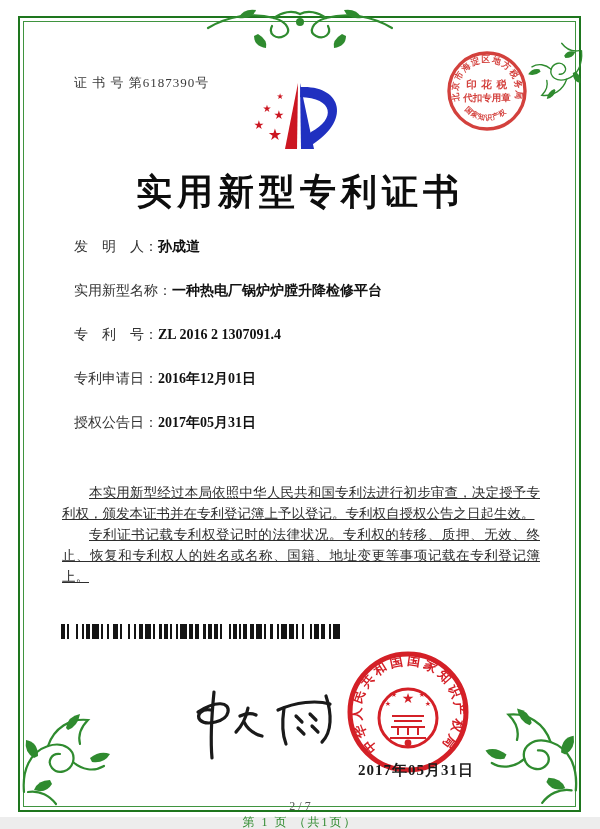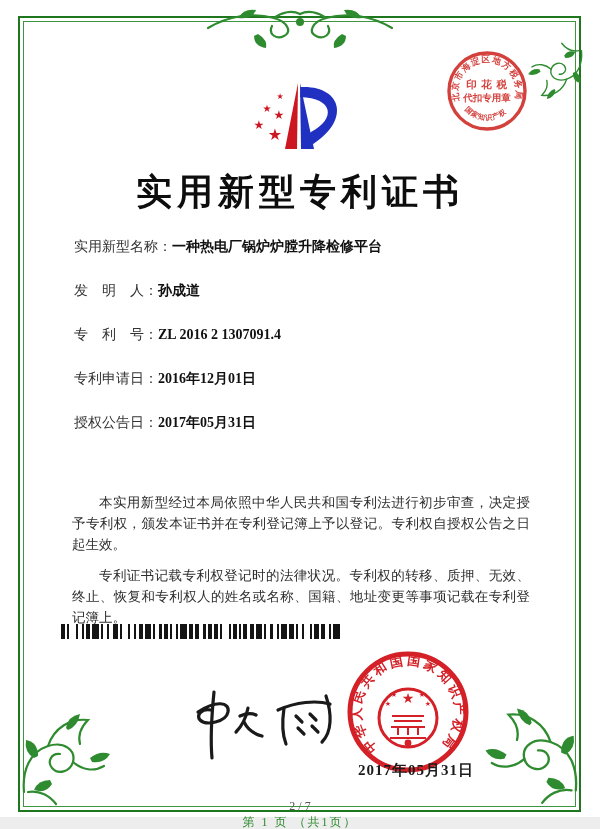--- a/index.html
+++ b/index.html
@@ -21,21 +21,21 @@
   .title{left:0;top:168px;width:100%;text-align:center;font-size:36px;font-weight:bold;
          color:#0d0d0d;letter-spacing:5px;}
 
   .fields{left:74px;top:238px;width:470px;}
   .field-row{line-height:18px;margin-bottom:26px;font-size:14px;color:#1d1d1d;}
   .flabel{color:#333;}
   .fvalue{color:#111;font-weight:600;}
 
   .paras{left:62px;top:482px;width:478px;font-size:13.5px;line-height:21px;color:#2e2e2e;
          text-align:justify;}
-  .paras p{margin:10px;text-indent:2em;}
+  .paras p{margin:0;text-indent:2em;text-decoration:underline;}
 
   .barcode{left:61px;top:624px;width:284px;height:15px;display:flex;align-items:stretch;}
   .bar{background:#141414;height:100%;}
   .gap{background:transparent;height:100%;}
 
   .signer{left:75px;top:697px;font-size:15px;line-height:27px;color:#222;letter-spacing:2px;}
 
   .date{left:358px;top:761px;font-size:15px;font-weight:bold;color:#1b1b1b;letter-spacing:1px;z-index:6;}
 
   .footer-page{left:0;top:814px;width:100%;text-align:center;font-size:12px;color:#2d8a2d;letter-spacing:2px;z-index:5;}
@@ -75,40 +75,41 @@
     <use href="#hspray" transform="translate(392,8) scale(-1,1)"></use>
     <circle cx="300" cy="22" r="4" class="orn-leaf"></circle>
 
     <use href="#spray" transform="translate(584,104) scale(-0.62,-0.62)"></use>
 
     <use href="#spray" transform="translate(20,706)"></use>
 
     <use href="#spray" transform="translate(580,700) scale(-1.05,1.05)"></use>
   </svg>
 
+  <div class="abs cert-no pre">证 书 号 第6187390号</div>
 
   <svg class="abs" style="left:238px;top:78px;width:134px;height:84px;z-index:2" viewBox="0 0 134 84">
     <polygon points="60,5 47,71 59,71" fill="#cc1621"></polygon>
     <polygon points="62,5 63,71 76,71" fill="#2030c0"></polygon>
     <path d="M63,9 C103,7 115,42 72,68 C68,63 69,58 73,54 C98,41 96,20 62,19 Z" fill="#2030c0"></path>
     <text x="42" y="21" font-size="8" fill="#cc1621" text-anchor="middle">★</text>
     <text x="29" y="34" font-size="10" fill="#cc1621" text-anchor="middle">★</text>
     <text x="41" y="41" font-size="12" fill="#cc1621" text-anchor="middle">★</text>
     <text x="21" y="51" font-size="12" fill="#cc1621" text-anchor="middle">★</text>
     <text x="37" y="62" font-size="16" fill="#cc1621" text-anchor="middle">★</text>
   </svg>
 
   <div class="abs title">实用新型专利证书</div>
 
   <div class="abs fields">
     <div class="field-row">
+      <span class="flabel pre">发　明　人：</span><span class="fvalue pre">孙成道</span>
+    </div>
+    <div class="field-row">
       <span class="flabel pre">实用新型名称：</span><span class="fvalue pre">一种热电厂锅炉炉膛升降检修平台</span>
-    </div>
-    <div class="field-row">
-      <span class="flabel pre">发　明　人：</span><span class="fvalue pre">孙成道</span>
     </div>
     <div class="field-row">
       <span class="flabel pre">专　利　号：</span><span class="fvalue pre">ZL 2016 2 1307091.4</span>
     </div>
     <div class="field-row">
       <span class="flabel pre">专利申请日：</span><span class="fvalue pre">2016年12月01日</span>
     </div>
     <div class="field-row">
       <span class="flabel pre">授权公告日：</span><span class="fvalue pre">2017年05月31日</span>
     </div>

